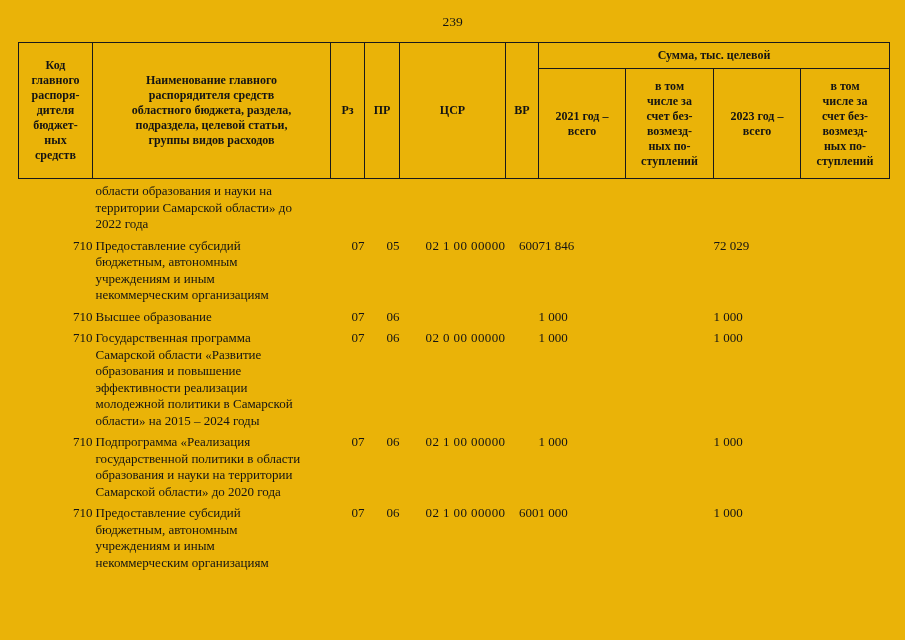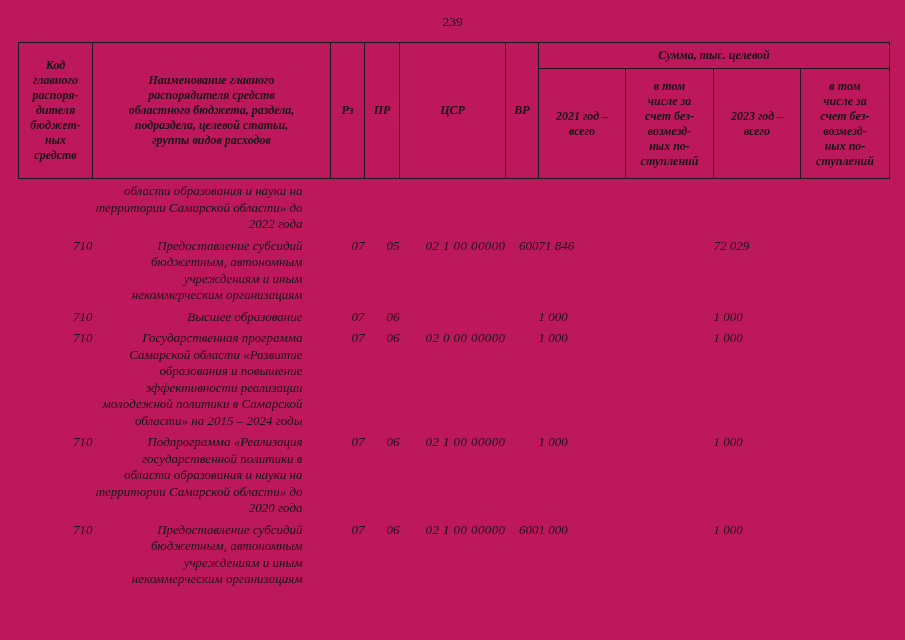--- a/index.html
+++ b/index.html
@@ -5,34 +5,33 @@
   * { margin: 0; padding: 0; box-sizing: border-box; }
   html, body { background: #ffffff; }
   body {
     font-family: "Liberation Serif", serif;
     color: #141414;
   }
   .page {
     position: relative;
     width: 905px;
     height: 640px;
-    background: #be185d;
+    background: #eab308;
     overflow: hidden;
   }
   .page-number {
     text-align: center;
     padding-top: 14px;
     font-size: 13.5px;
   }
   table.budget-table {
     border-collapse: collapse;
     table-layout: fixed;
     margin: 12px 0 12px 18px;
     width: 871px;
-    font-style: italic;
   }
   table.budget-table thead th {
     border: 1px solid #1a1a1a;
     font-weight: bold;
     text-align: center;
     vertical-align: middle;
     white-space: pre-line;
     font-size: 12px;
     line-height: 15px;
     padding: 2px 1px;
@@ -42,21 +41,21 @@
   tr.sub-header th { height: 110px; }
   table.budget-table tbody td {
     border: none;
     vertical-align: top;
     font-size: 13px;
     line-height: 16.5px;
     padding: 1px 0 4px 0;
   }
   tbody tr:first-child td { padding-top: 4px; }
   .c-code { text-align: right; }
-  .c-name { text-align: right; padding-left: 3px !important; padding-right: 28px !important; }
+  .c-name { text-align: left; padding-left: 3px !important; padding-right: 28px !important; }
   .c-rz, .c-pr, .c-vr { text-align: right; }
   .c-csr { text-align: right; letter-spacing: 0.4px; }
   .c-num { padding-right: 14px !important; }
 </style>
 </head>
 <body>
 
 <div class="page">
   <div class="page-number">239</div>
 

